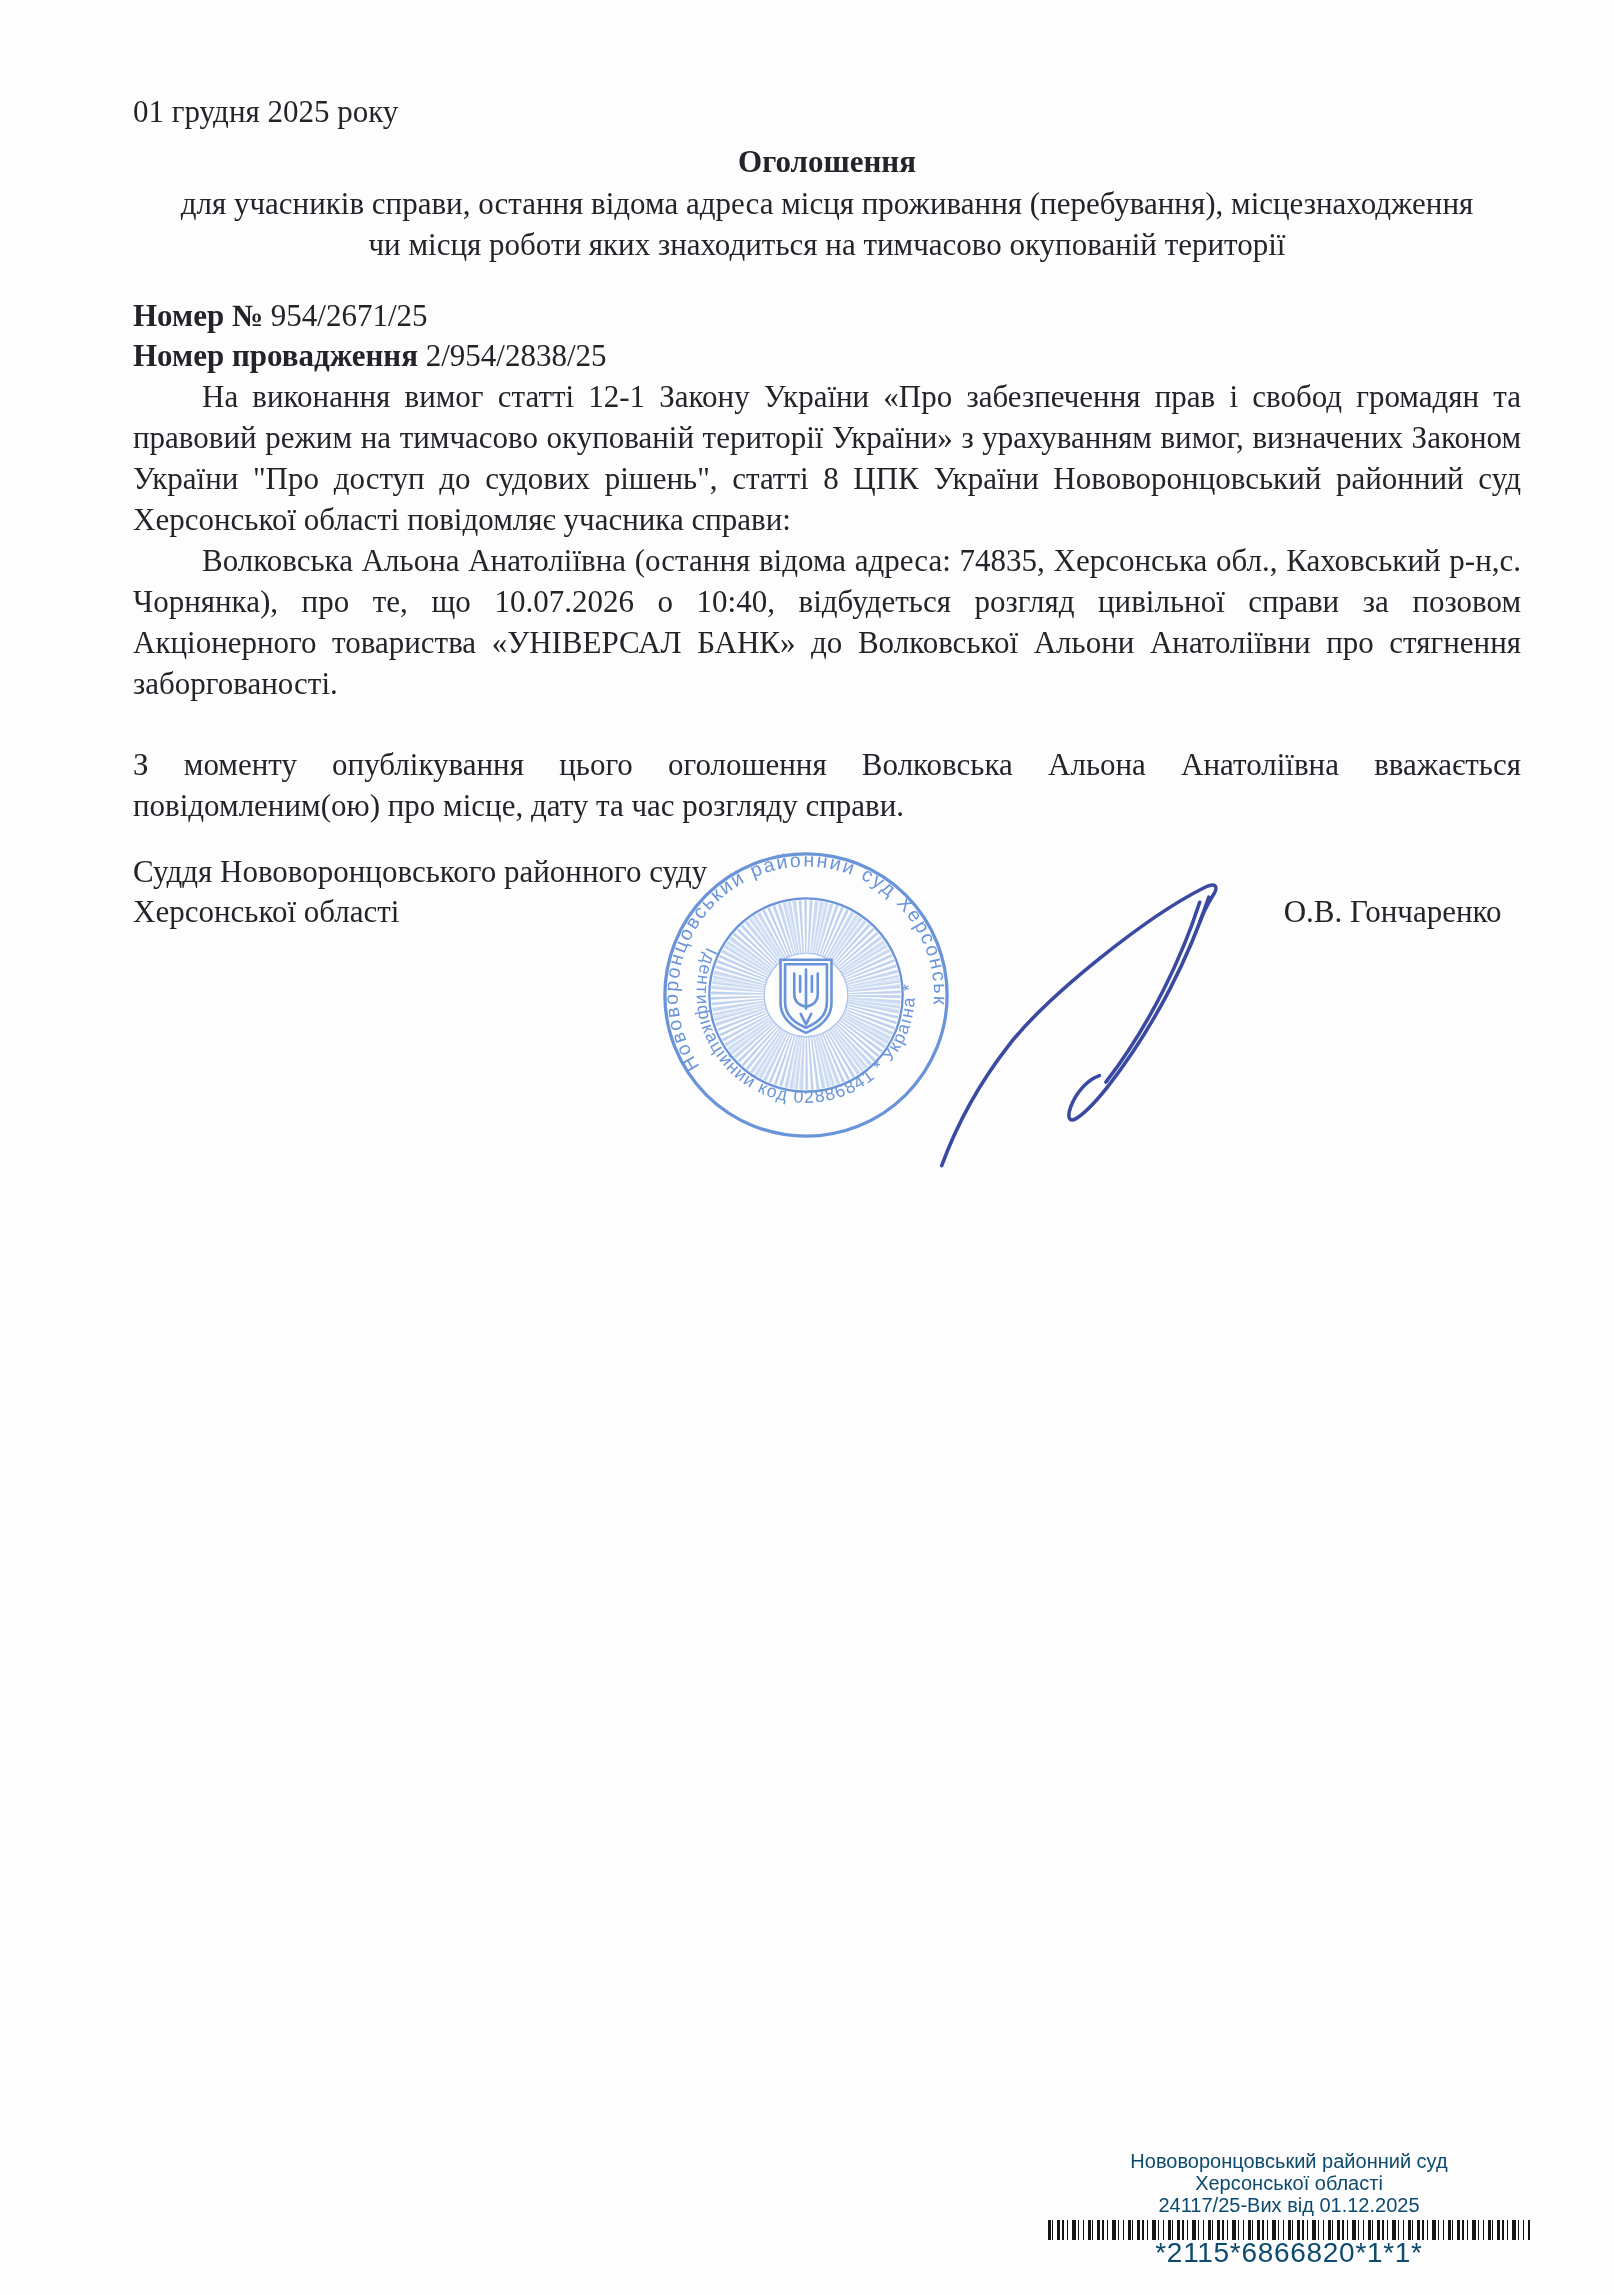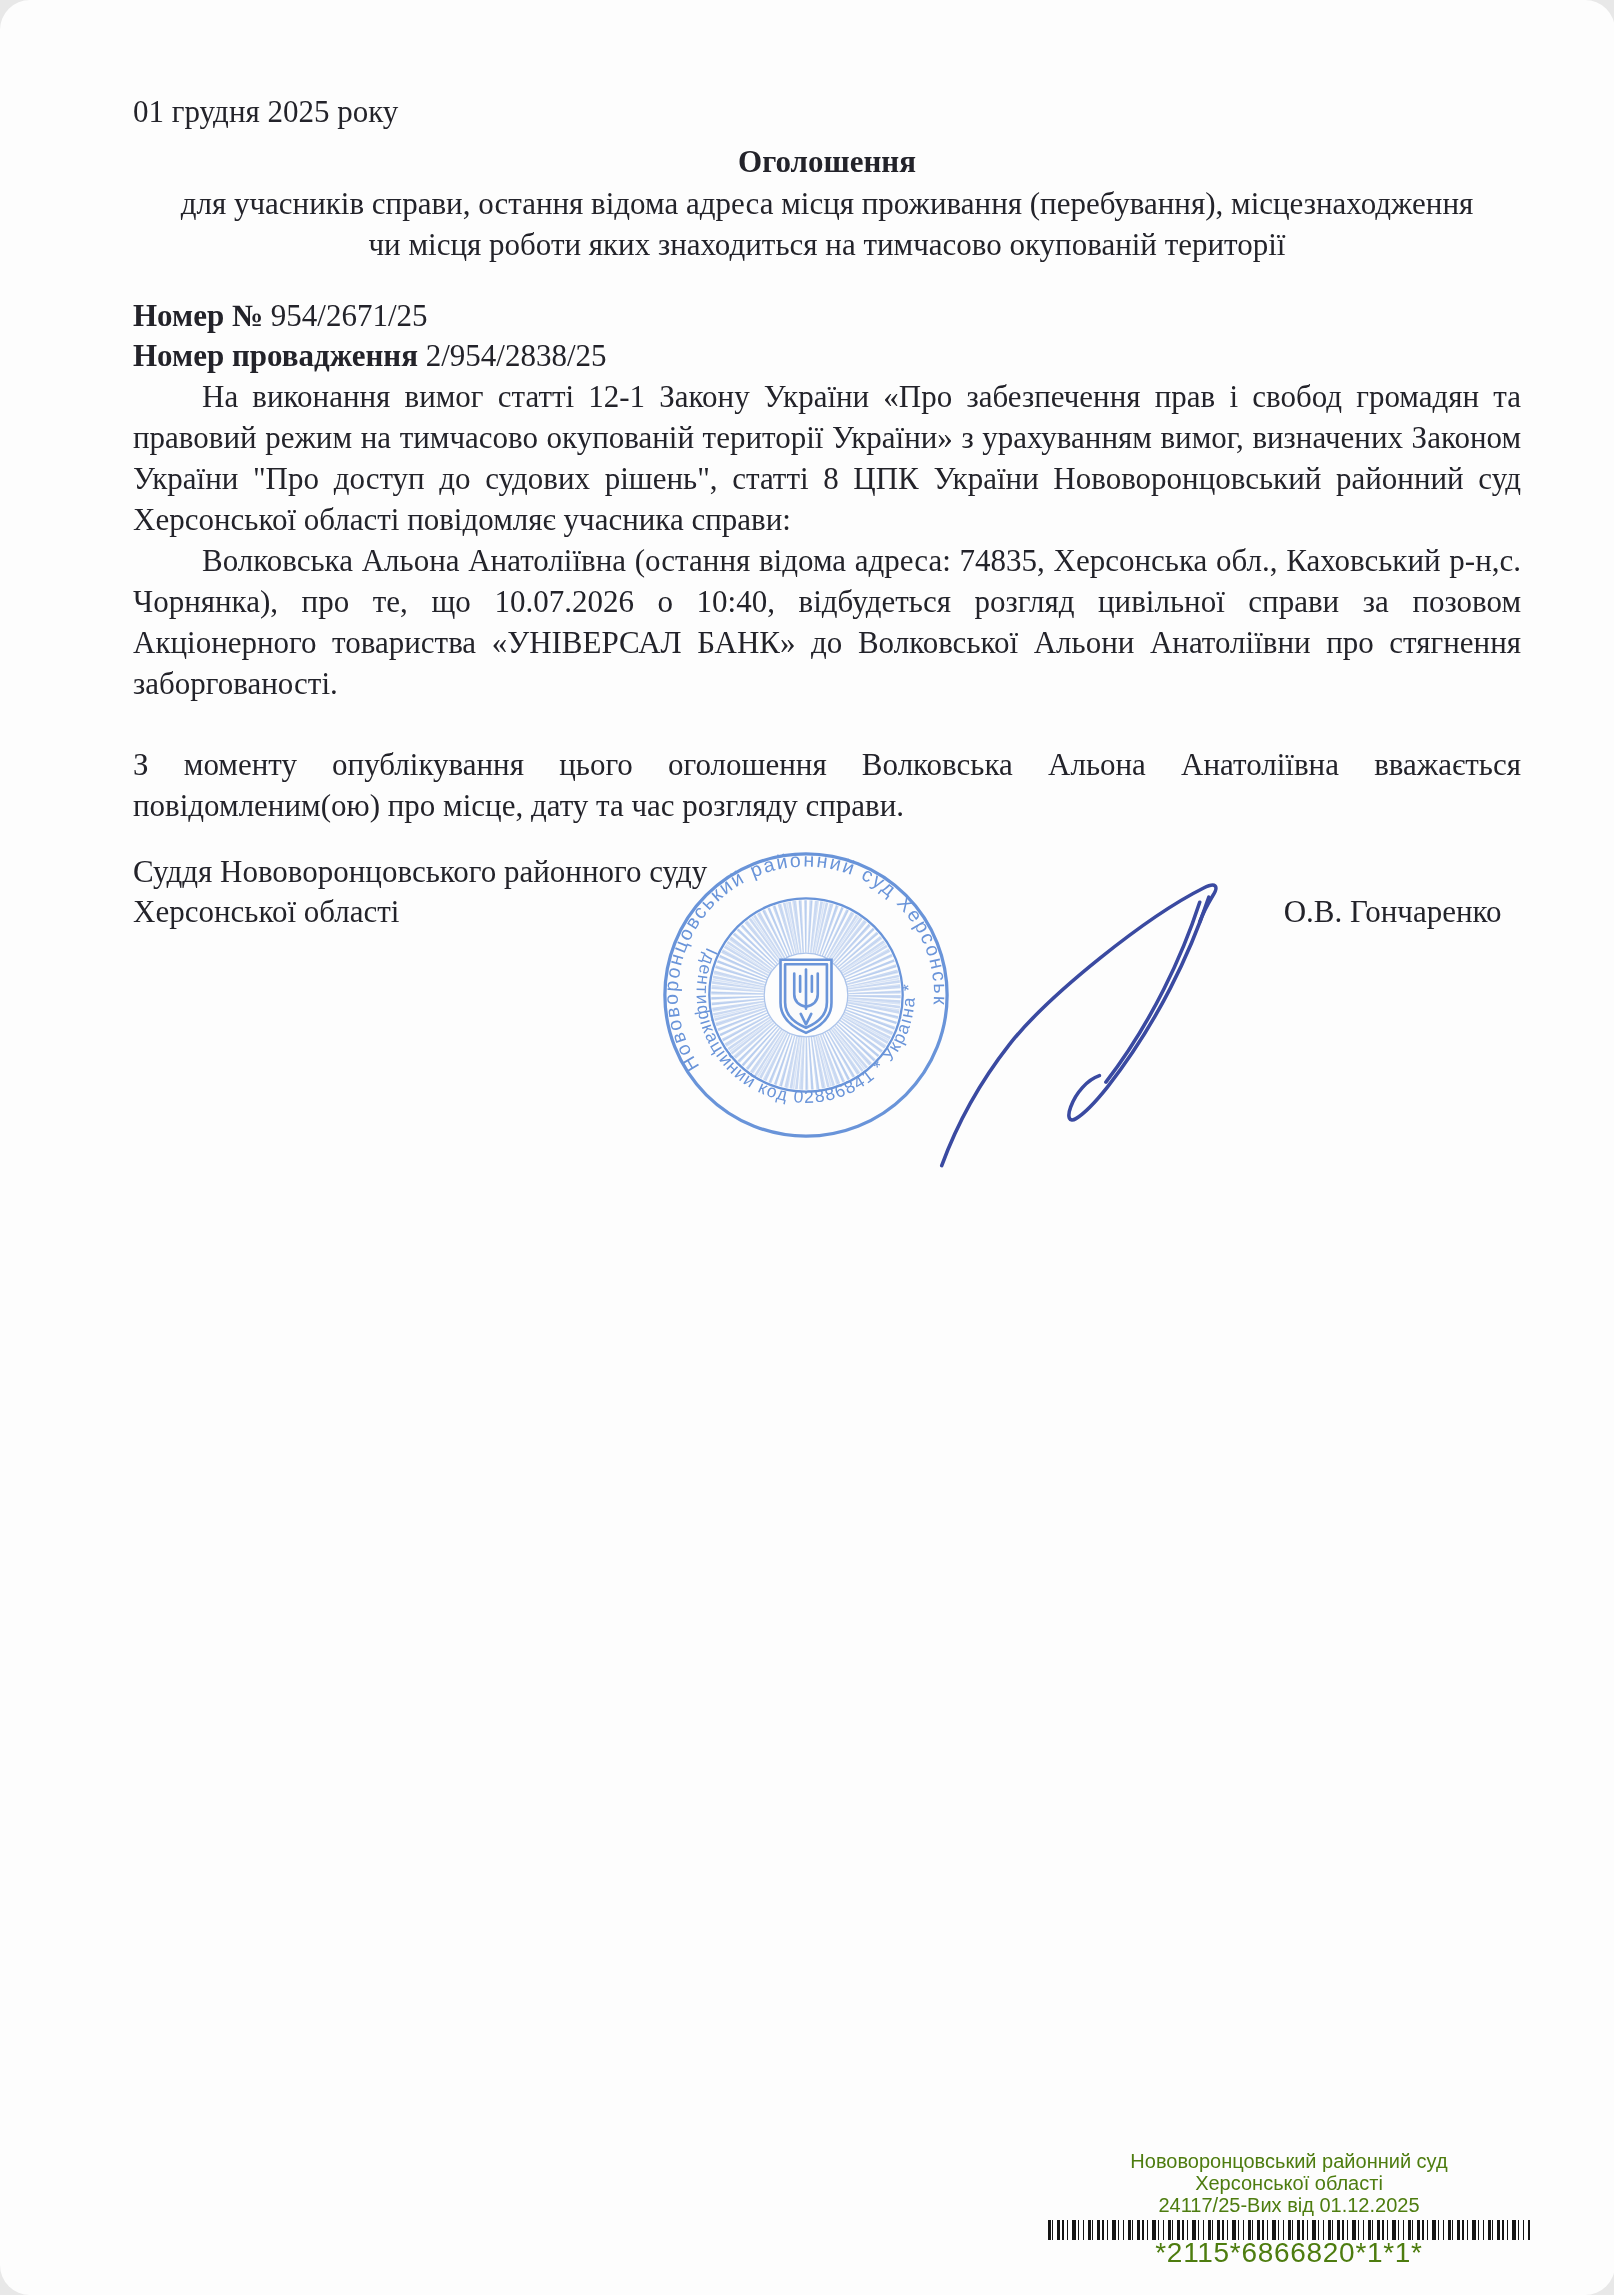--- a/index.html
+++ b/index.html
@@ -1,18 +1,18 @@
 <!DOCTYPE html>
 <html style="font-size:10.4px"><head>
 <meta charset="utf-8">
 <style>
   html,body { margin:0; padding:0; background:#e8e8e8; }
   .page {
     position:relative; width:1615px; height:2295px; background:#fdfdfd;
-    font-family:"Liberation Serif", serif; color:#23232a; overflow:hidden;border-radius:30px;
+    font-family:"Liberation Serif", serif; color:#23232a; overflow:hidden;
   }
   .content { position:absolute; left:133px; top:94px; width:1388px; font-size:31px; }
   .hdr { line-height:35px; }
   .doc-title { margin-top:12px; text-align:center; font-weight:bold; line-height:41px; }
   .subtitle { margin-top:1.3px; text-align:center; line-height:41px; }
   .caseblock { margin-top:31px; line-height:40px; }
   .caseblock b { font-weight:bold; }
   .para { margin:0; text-align:justify; line-height:41px; }
   .para.indent { text-indent:69px; }
   .p1 { }
@@ -32,21 +32,21 @@
   .shield-inner, .trident { fill:none; stroke:#5d8cd8; stroke-width:4; stroke-linecap:round; stroke-linejoin:round; }
 
   .signature {
     position:absolute; left:930px; top:871px; width:301px; height:305px;
     mix-blend-mode:multiply;
   }
   .sig-stroke { fill:none; stroke:#3a4aa2; stroke-width:5.5; stroke-linecap:round; }
 
   .footer {
     position:absolute; left:1009px; top:2150px; width:560px; text-align:center;
-    font-family:"Liberation Sans", sans-serif; font-size:20px; line-height:22px; color:#4d7c0f;
+    font-family:"Liberation Sans", sans-serif; font-size:20px; line-height:22px; color:#0c4a6e;
   }
   .barcode {
     width:482px; height:20px; margin:3.9px auto 2px; background-color:#fff;
     background-image:repeating-linear-gradient(90deg,
       #151515 0 2.6px, #fff 2.6px 3.9px, #151515 3.9px 5.2px, #fff 5.2px 9px,
       #151515 9px 12.4px, #fff 12.4px 14.3px, #151515 14.3px 15.6px, #fff 15.6px 19px,
       #151515 19px 20px, #fff 20px 24px, #151515 24px 28px, #fff 28px 30px,
       #151515 30px 31px, #fff 31px 35px, #151515 35px 36px, #fff 36px 40px);
   }
   .barcode-text { font-size:28px; letter-spacing:0.7px; }

